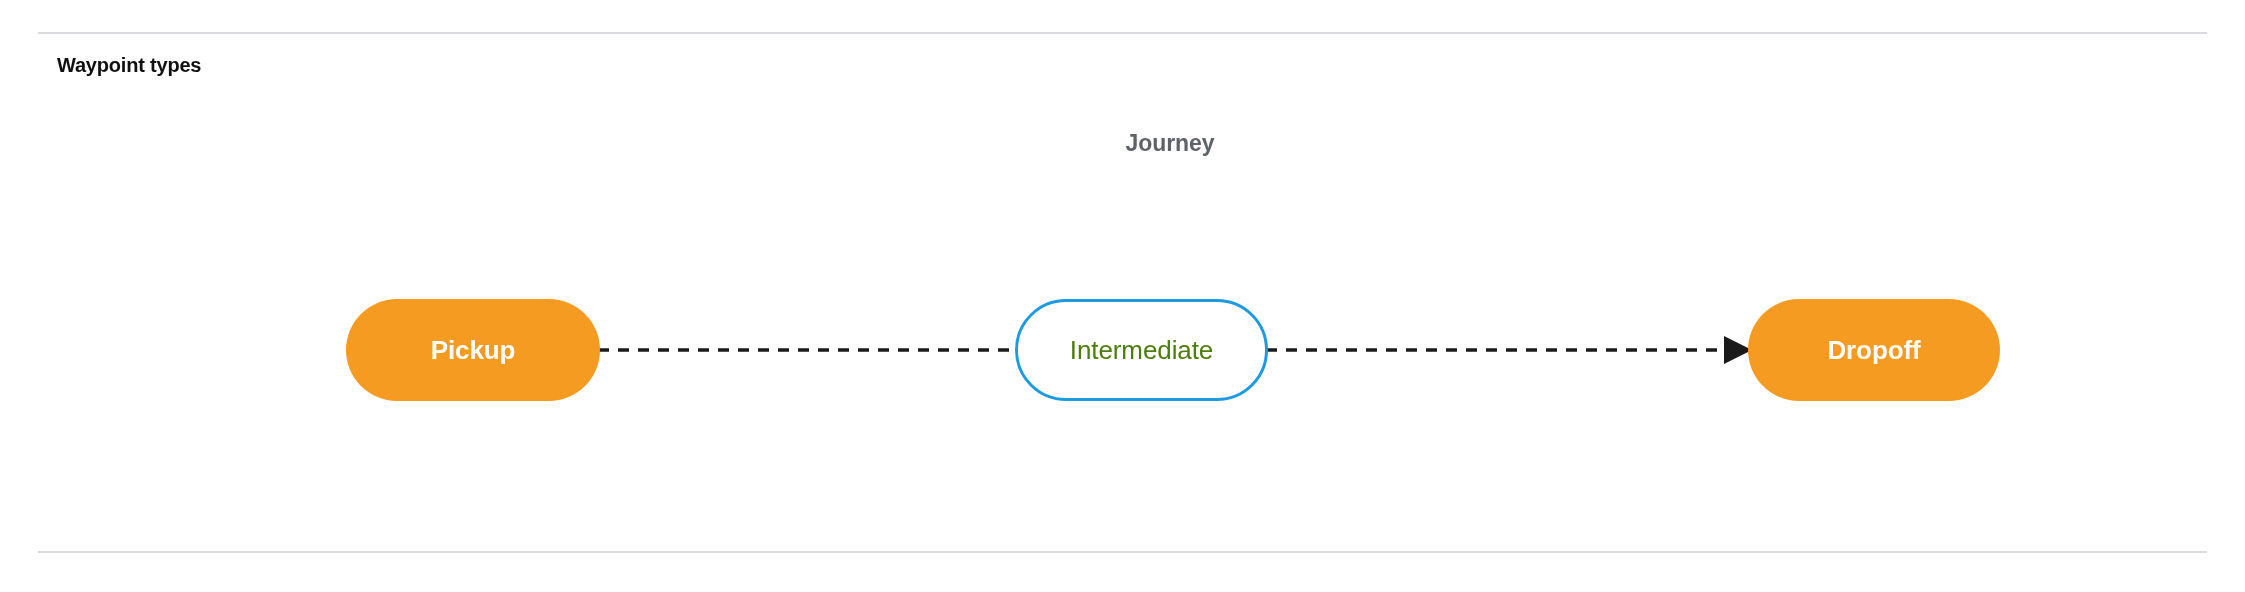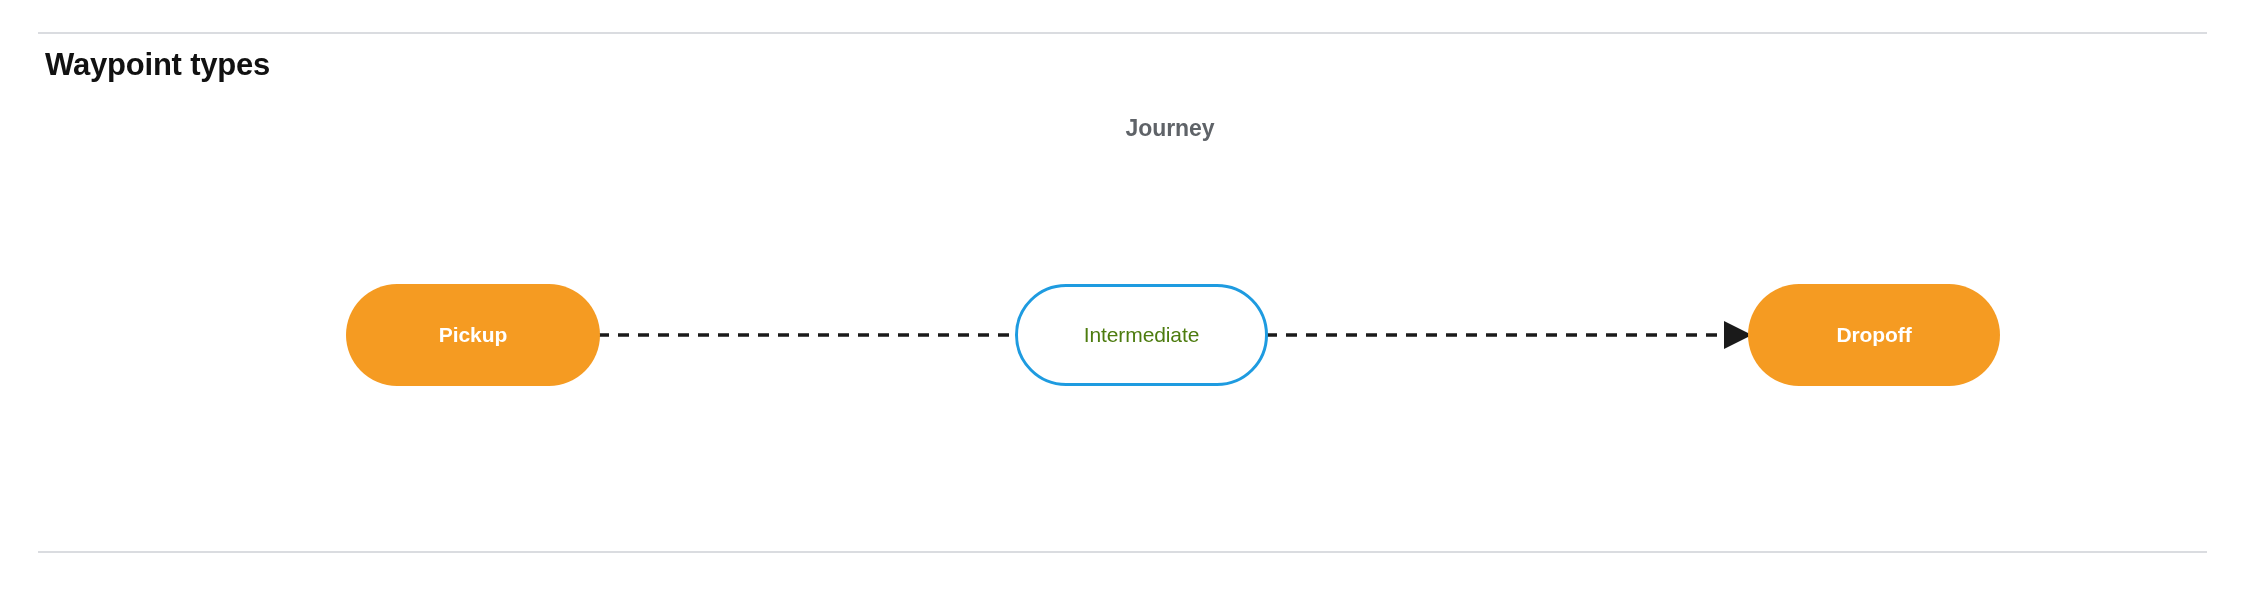--- a/index.html
+++ b/index.html
@@ -28,35 +28,35 @@
     right: 38px;
     height: 2px;
     background: #dadce0;
   }
   .divider.top    { top: 32px; }
   .divider.bottom { top: 551px; }
 
   
   .section-title {
     position: absolute;
-    left: 45px;
+    left: 57px;
     top: 48px;
-    font-size: 31px;
+    font-size: 20px;
     font-weight: bold;
     letter-spacing: -0.2px;
     color: #111111;
     line-height: 34px;
     white-space: nowrap;
   }
 
   
   .diagram {
     position: absolute;
     left: 0;
-    top: 1px;
+    top: 16px;
     width: 2245px;
     height: 466px;
   }
 
   .diagram-caption {
     position: absolute;
     left: 1080px;
     top: 114px;
     width: 180px;
     text-align: center;
@@ -73,21 +73,21 @@
     box-sizing: border-box;
     height: 102px;
     border-radius: 51px;
     display: flex;
     align-items: center;
     justify-content: center;
     white-space: nowrap;
   }
 
   .node-label {
-    font-size: 21px;
+    font-size: 26px;
     line-height: 26px;
     letter-spacing: -0.1px;
   }
 
   .node.terminal {
     background: #f59b22;
   }
   .node.terminal .node-label {
     color: #ffffff;
     font-weight: bold;

